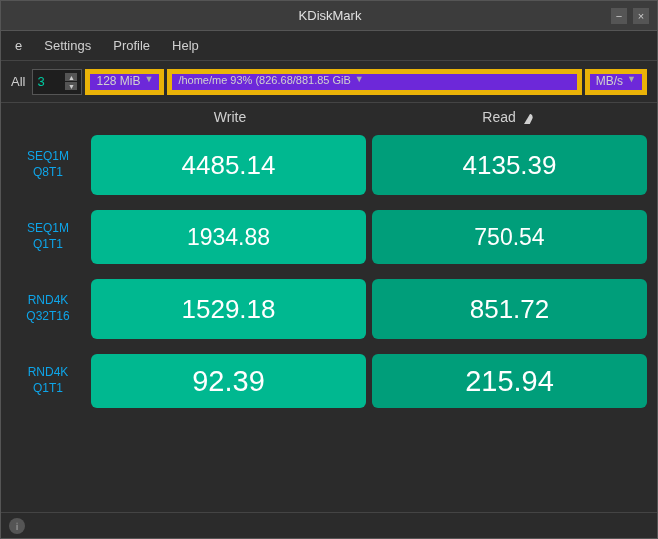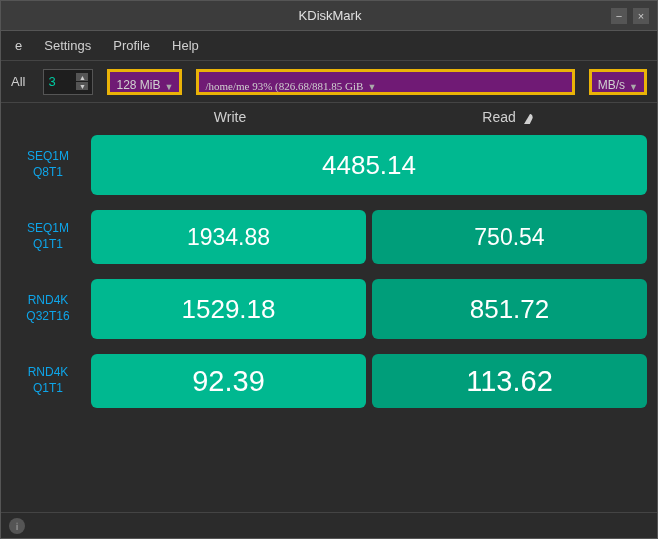--- a/index.html
+++ b/index.html
@@ -74,21 +74,21 @@
       cursor: pointer;
       border-radius: 3px;
     }
 
     .toolbar {
       background: #2b2b2b;
       height: 42px;
       display: flex;
       align-items: center;
       padding: 0 10px;
-      gap: 14px;
+      gap: 3px;
       border-bottom: 1px solid #444;
     }
 
     .toolbar-label {
       color: #d0d0d0;
       font-size: 13px;
       margin-right: 4px;
     }
 
     .spinbox {
@@ -122,27 +122,27 @@
       background: #555;
       display: flex;
       align-items: center;
       justify-content: center;
       font-size: 7px;
       color: #ccc;
       cursor: pointer;
     }
 
     .dropdown {
-      background: #701a75;
-      border: 3px solid #eab308;
+      background: #6d28d9;
+      border: 5px solid #eab308;
       color: #d0d0d0;
       font-size: 12px;
       height: 26px;
       display: flex;
-      align-items: flex-end;
+      align-items: flex-start;
       padding: 0 6px;
       cursor: pointer;
       gap: 4px;
     }
 
     .dropdown-arrow {
       font-size: 9px;
       color: #aaa;
     }
 
@@ -261,21 +261,21 @@
         <div class="spinbox-arrow">▼</div>
       </div>
     </div>
 
     <div class="dropdown">
       <span>128 MiB</span>
       <span class="dropdown-arrow">▼</span>
     </div>
 
     <div class="dropdown" style="flex:1; min-width:0;">
-      <span style="overflow:hidden;white-space:nowrap;text-overflow:ellipsis;font-size:11px;font-family:Liberation Serif, serif;">/home/me 93% (826.68/881.85 GiB</span>
+      <span style="overflow:hidden;white-space:nowrap;text-overflow:ellipsis;font-size:11px;">/home/me 93% (826.68/881.85 GiB</span>
       <span class="dropdown-arrow">▼</span>
     </div>
 
     <div class="dropdown">
       <span>MB/s</span>
       <span class="dropdown-arrow">▼</span>
     </div>
   </div>
 
   <div class="main-content">
@@ -289,20 +289,23 @@
     </div>
 
     <div class="data-row">
       <div class="row-label">
         <div>SEQ1M</div>
         <div>Q8T1</div>
       </div>
       <div class="data-cell read">
         <span class="cell-value">4485.14</span>
       </div>
+      <div class="data-cell write">
+        <span class="cell-value">4135.39</span>
+      </div>
     </div>
 
     <div class="data-row row-seq1m-q1t1">
       <div class="row-label">
         <div>SEQ1M</div>
         <div>Q1T1</div>
       </div>
       <div class="data-cell read">
         <span class="cell-value">1934.88</span>
       </div>
@@ -326,21 +329,21 @@
 
     <div class="data-row row-rnd4k-q1t1">
       <div class="row-label">
         <div>RND4K</div>
         <div>Q1T1</div>
       </div>
       <div class="data-cell read">
         <span class="cell-value">92.39</span>
       </div>
       <div class="data-cell write">
-        <span class="cell-value">113.62</span>
+        <span class="cell-value">215.94</span>
       </div>
     </div>
 
   </div>
 
   <div class="status-bar">
     <div class="status-icon">ℹ</div>
   </div>
 
 </div>

